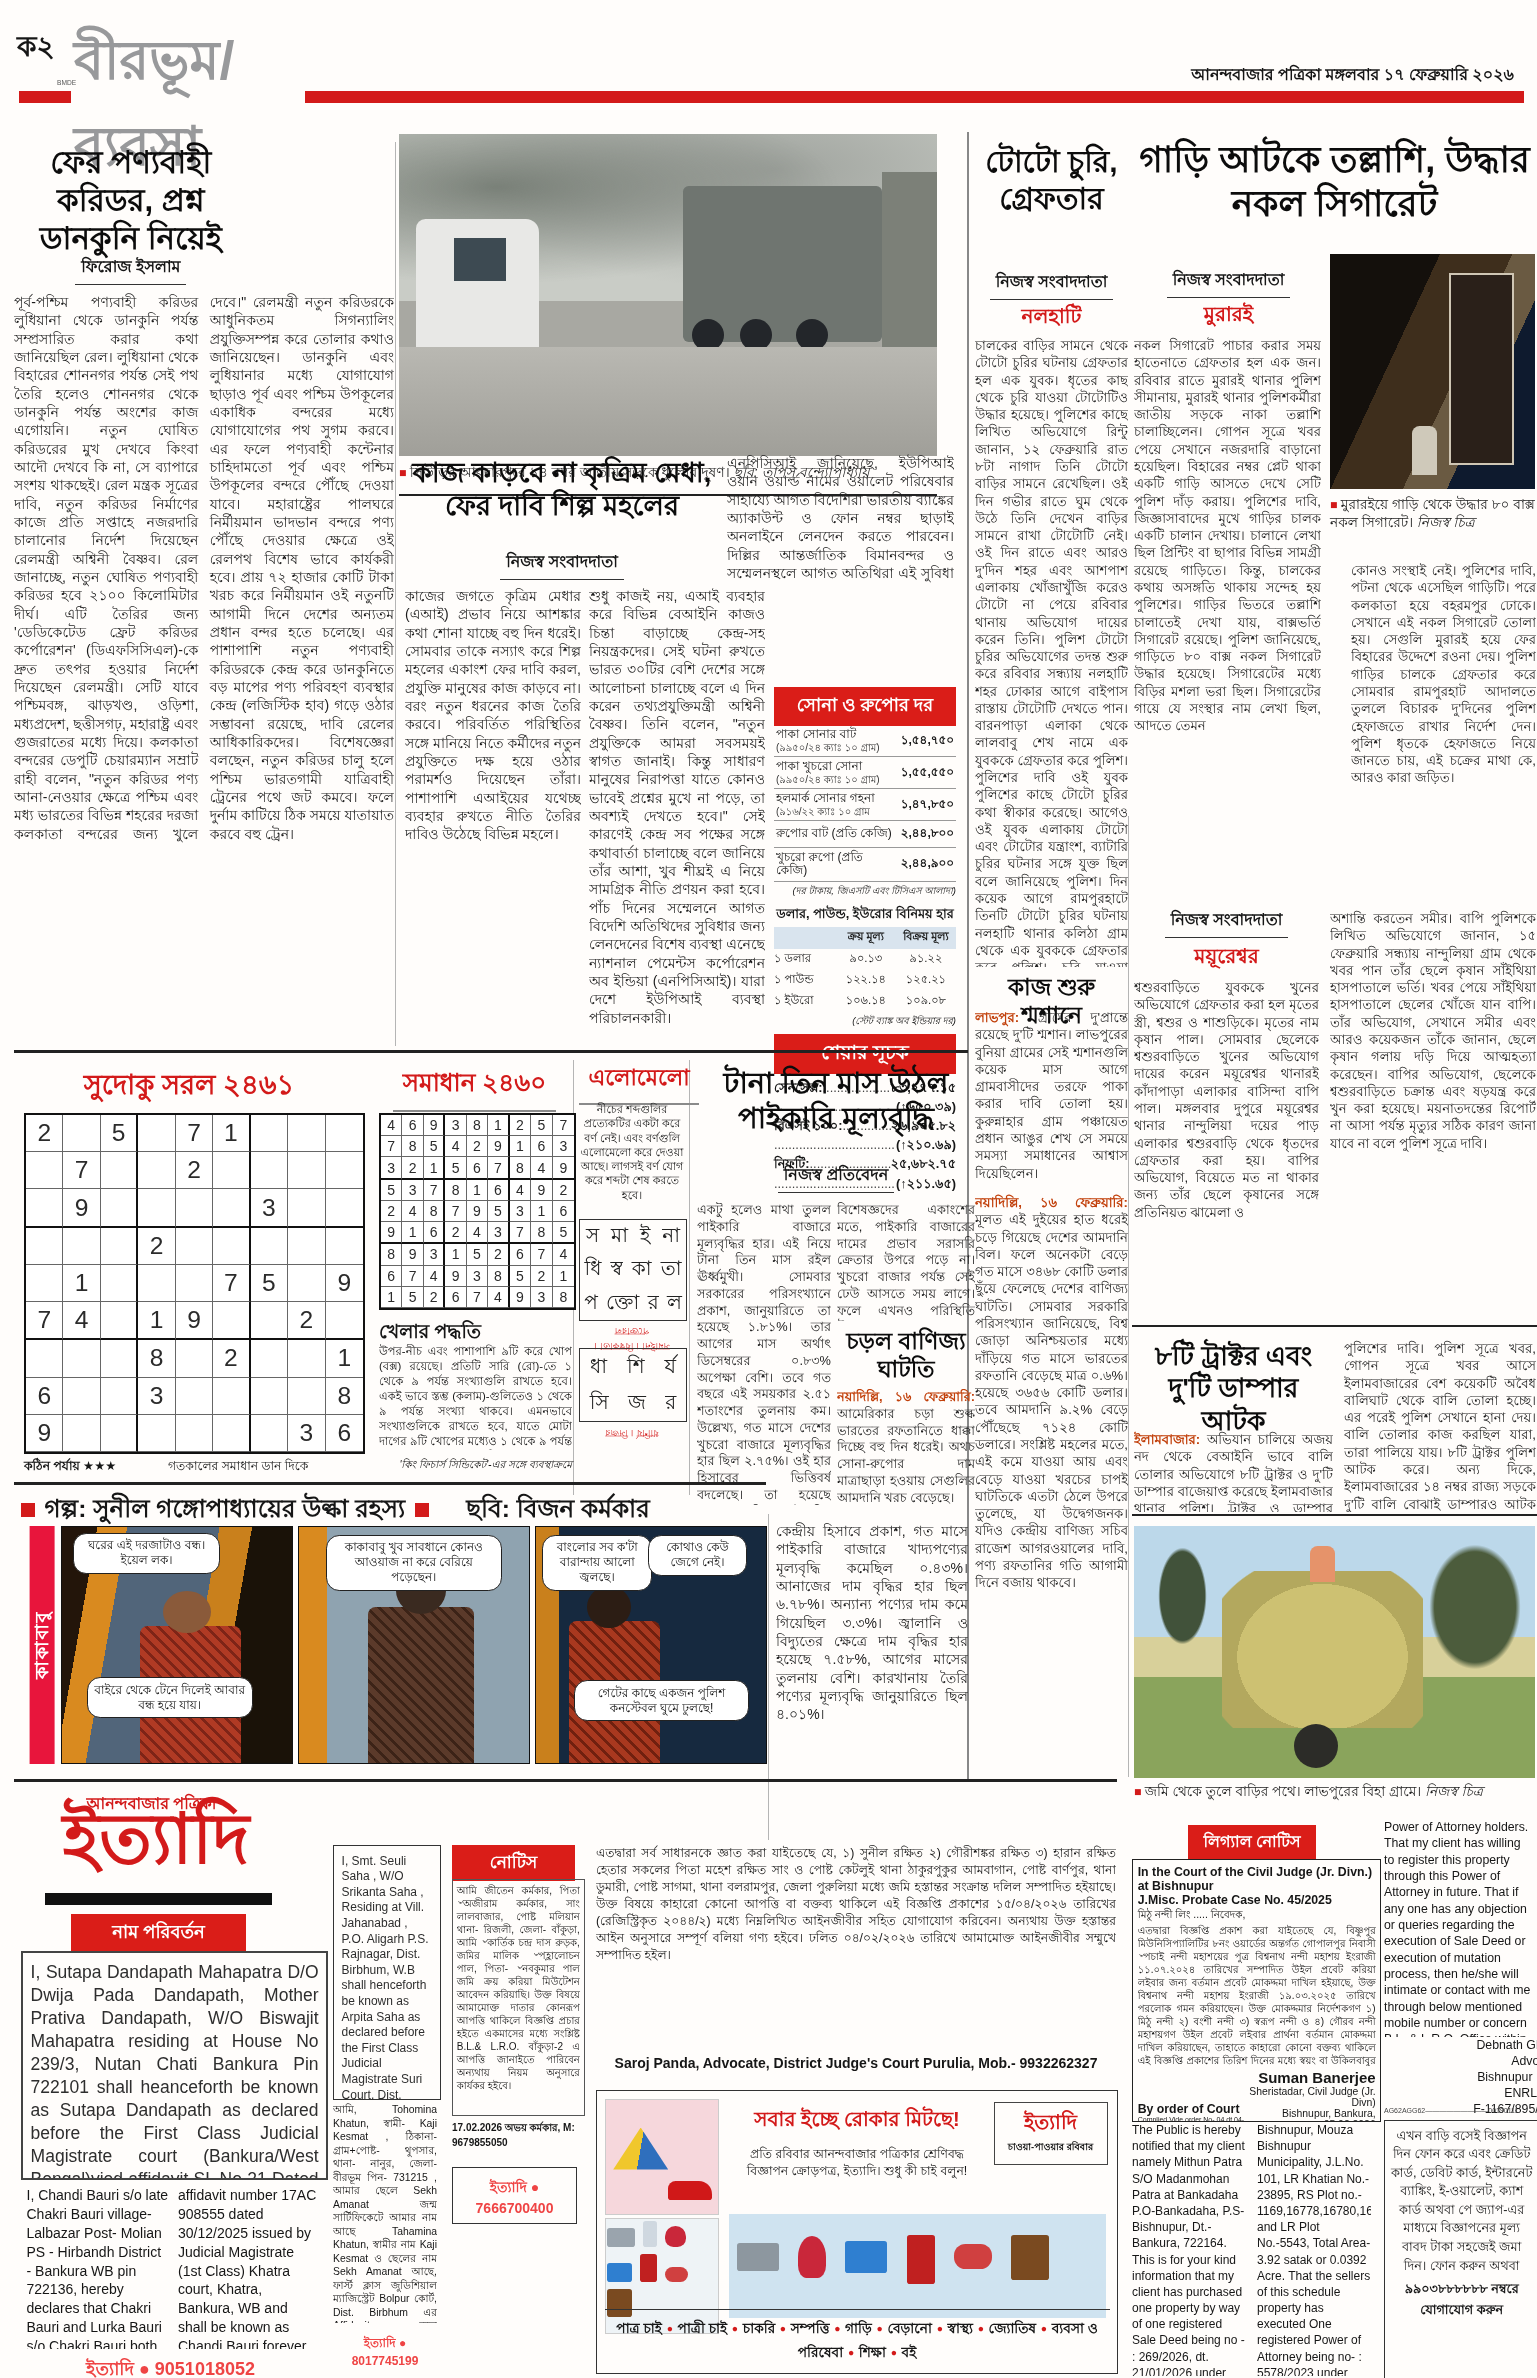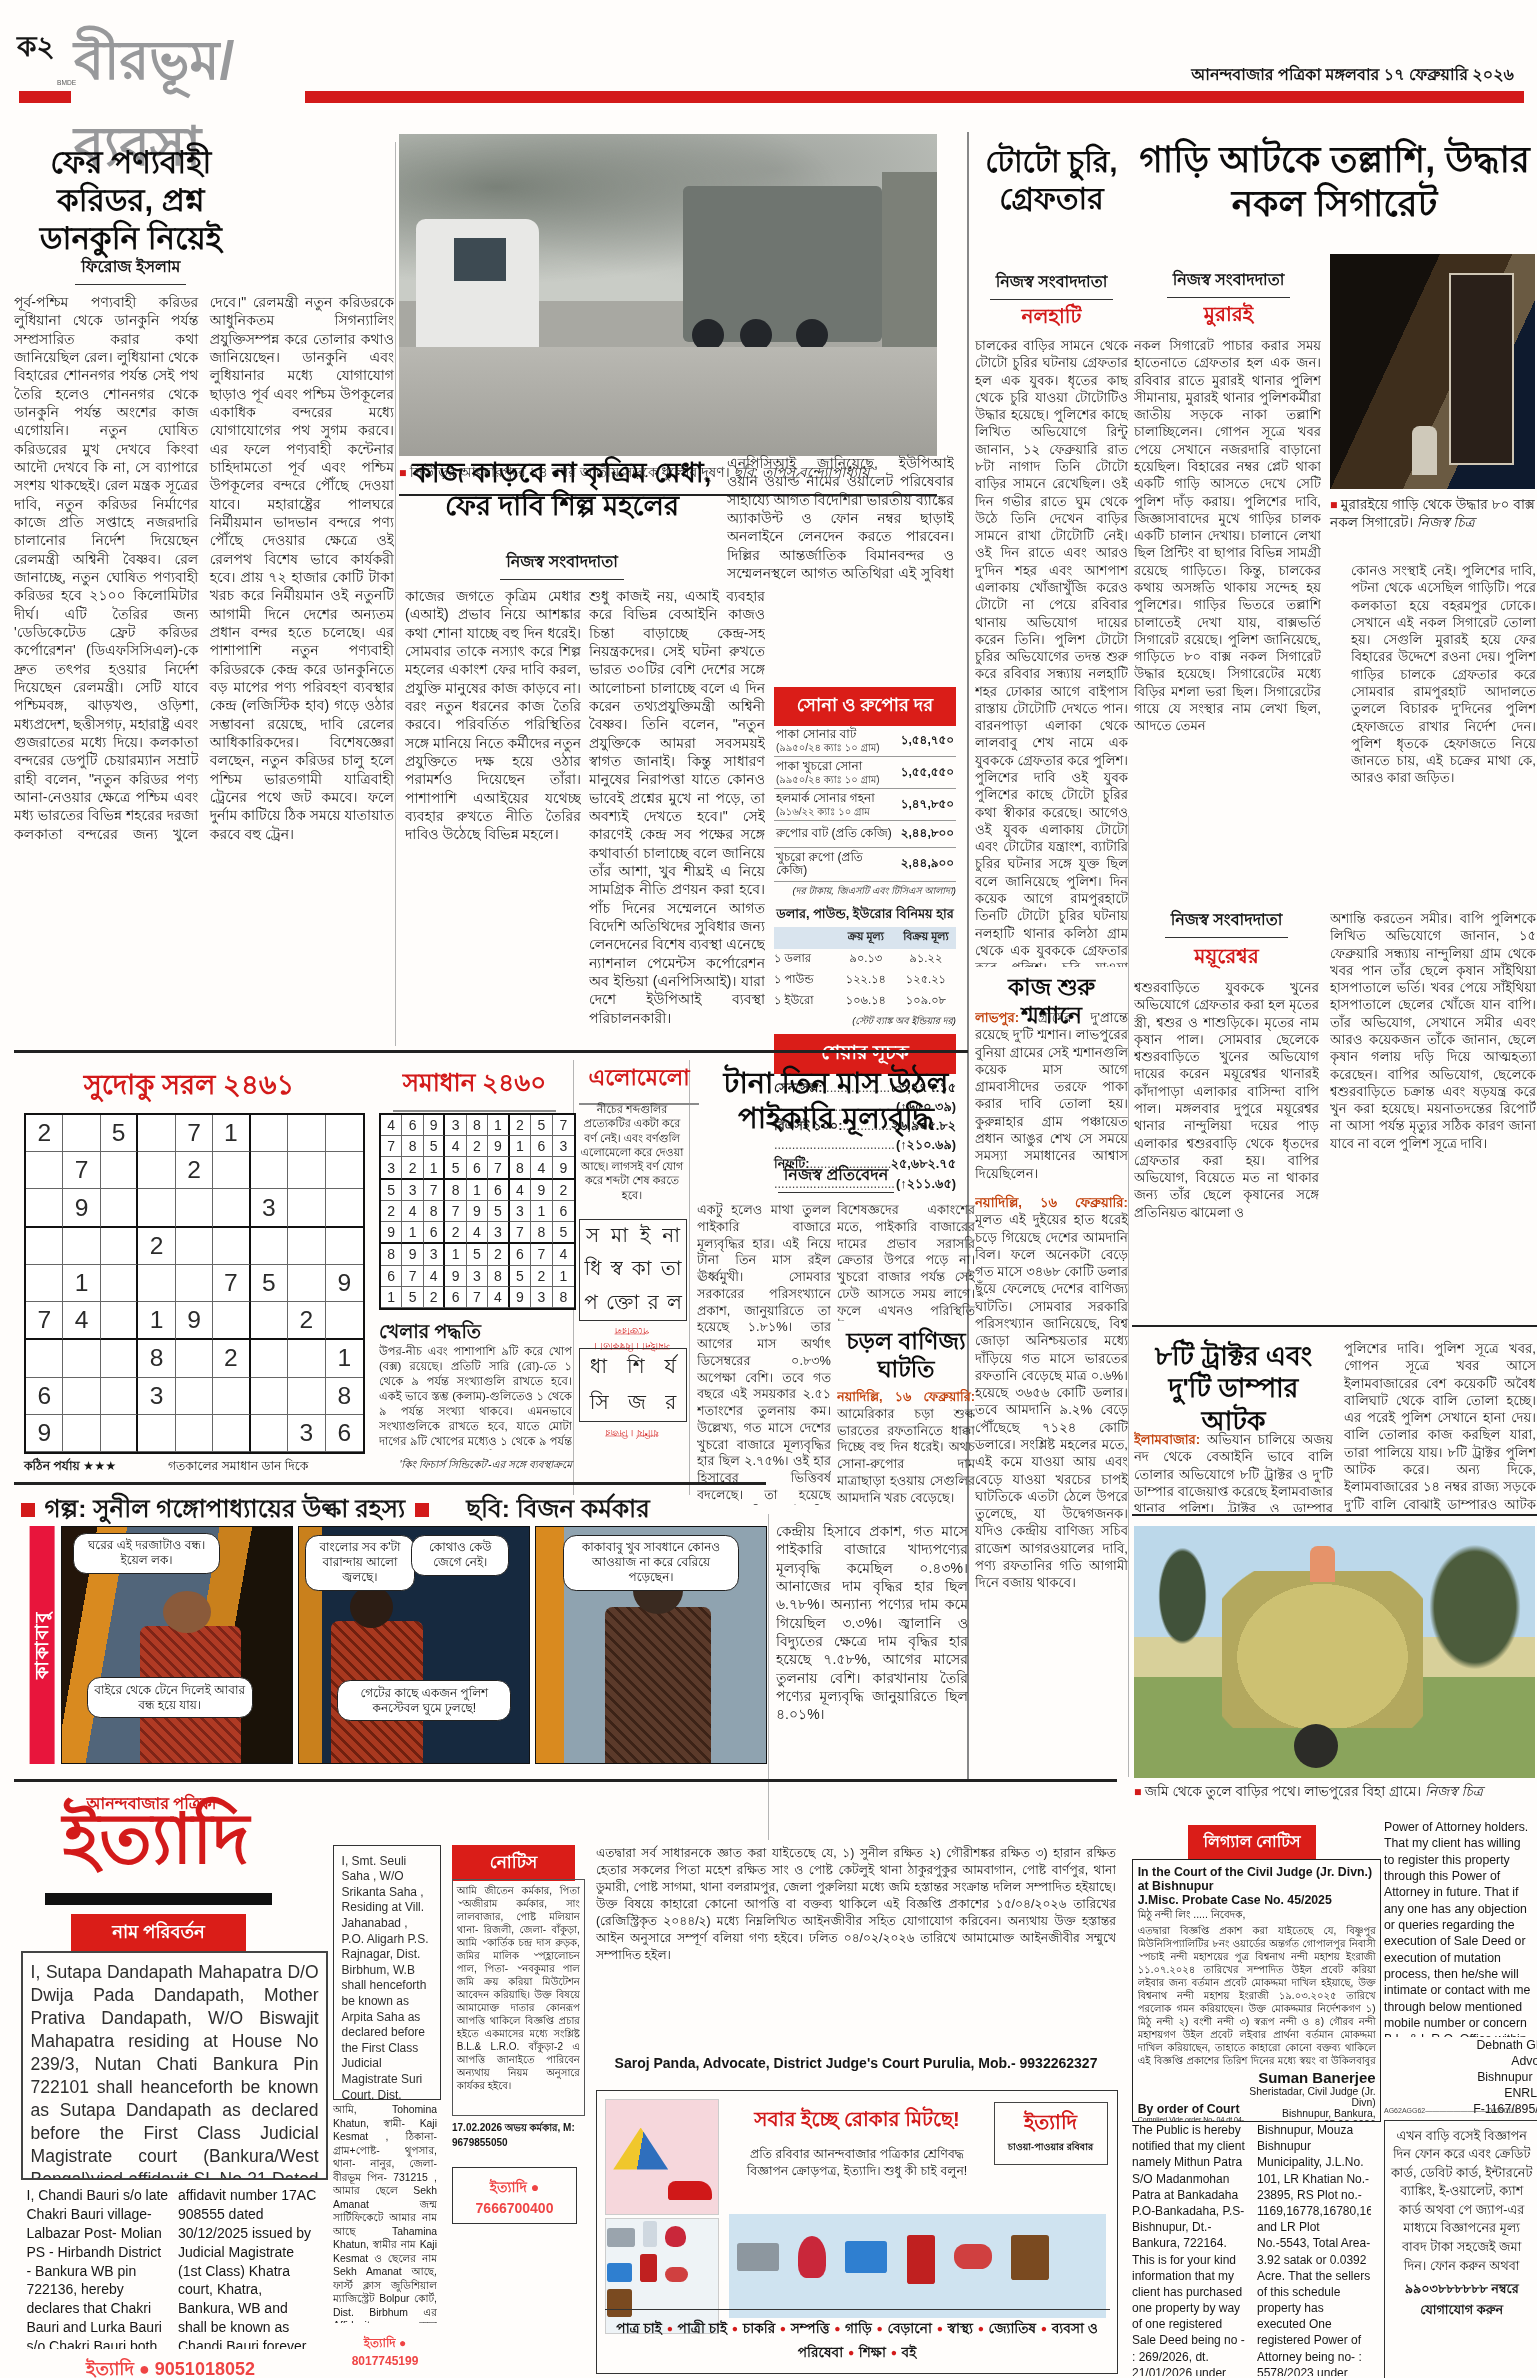--- a/index.html
+++ b/index.html
@@ -480,31 +480,31 @@
     <span style="font-size:24.6px;font-weight:bold;margin-left:28px;">ছবি: বিজন কর্মকার</span>
   </div>
   <div class="abs strip-label" style="left:30px;top:1526px;width:24.6px;height:238px;">কাকাবাবু</div>
   <div class="abs" style="left:61px;top:1526px;width:706px;height:238px;display:flex;gap:5.7px;">
     <div class="panel" style="background:linear-gradient(100deg,#23150a 0 13%,#d98a1f 13% 24%,#51657a 24% 58%,#c9801c 58% 70%,#1a1208 70%);">
       <div class="fig" style="left:34%;bottom:0;width:44%;height:58%;background:repeating-linear-gradient(45deg,#b03a24 0 5.7px,#7e2417 5.7px 8.5px);"></div>
       <div class="fig" style="left:44%;bottom:55%;width:21%;height:18%;background:#8a5a3a;border-radius:50%;"></div>
       <div class="bubble" style="left:11px;top:5.7px;width:132px;">ঘরের এই দরজাটাও বন্ধ। ইয়েল লক।</div>
       <div class="bubble" style="left:24.6px;top:150px;width:151px;">বাইরে থেকে টেনে দিলেই আবার বন্ধ হয়ে যায়।</div>
     </div>
+    <div class="panel" style="background:linear-gradient(90deg,#d98a1f 0 12%,#8fa3b0 12%);">
+      <div class="fig" style="left:30%;bottom:0;width:46%;height:66%;background:repeating-linear-gradient(45deg,#5b3a2a 0 5.7px,#3c2317 5.7px 8.5px);"></div>
+      <div class="fig" style="left:42%;bottom:63%;width:22%;height:20%;background:#3a2a20;border-radius:50%;"></div>
+      <div class="bubble" style="left:26.5px;top:7.6px;width:161px;">কাকাবাবু খুব সাবধানে কোনও আওয়াজ না করে বেরিয়ে পড়েছেন।</div>
+    </div>
     <div class="panel" style="background:linear-gradient(90deg,#c9801c 0 10%,#16293f 10%);">
       <div class="fig" style="left:14%;bottom:0;width:40%;height:60%;background:repeating-linear-gradient(45deg,#a8381f 0 5.7px,#70200f 5.7px 8.5px);"></div>
       <div class="fig" style="left:22%;bottom:57%;width:19%;height:18%;background:#2c1d14;border-radius:50%;"></div>
       <div class="bubble" style="left:5.7px;top:7.6px;width:95px;">বাংলোর সব ক'টা বারান্দায় আলো জ্বলছে।</div>
       <div class="bubble" style="left:112px;top:7.6px;width:83px;">কোথাও কেউ জেগে নেই।</div>
       <div class="bubble" style="left:38px;top:153px;width:159px;">গেটের কাছে একজন পুলিশ কনস্টেবল ঘুমে ঢুলছে!</div>
-    </div>
-    <div class="panel" style="background:linear-gradient(90deg,#d98a1f 0 12%,#8fa3b0 12%);">
-      <div class="fig" style="left:30%;bottom:0;width:46%;height:66%;background:repeating-linear-gradient(45deg,#5b3a2a 0 5.7px,#3c2317 5.7px 8.5px);"></div>
-      <div class="fig" style="left:42%;bottom:63%;width:22%;height:20%;background:#3a2a20;border-radius:50%;"></div>
-      <div class="bubble" style="left:26.5px;top:7.6px;width:161px;">কাকাবাবু খুব সাবধানে কোনও আওয়াজ না করে বেরিয়ে পড়েছেন।</div>
     </div>
   </div>
   <div class="abs hrule" style="left:14px;top:1779px;width:1103px;height:2.8px;"></div>
 
   <div class="abs red" style="left:52px;top:1791px;width:199px;text-align:center;font-size:16px;font-weight:bold;">আনন্দবাজার পত্রিকা</div>
   <div class="abs red" style="left:28px;top:1787px;width:256px;text-align:center;font-size:70px;font-weight:bold;line-height:1.5;">ইত্যাদি</div>
   <div class="abs" style="left:45px;top:1893px;width:227px;height:12.3px;background:#111;"></div>
   <div class="abs redhead" style="left:71px;top:1914px;width:175px;font-size:18px;padding:3.8px 0;">নাম পরিবর্তন</div>
   <div class="abs clsbox eng" style="left:21px;top:1951px;width:288px;height:210px;font-size:17.5px;line-height:1.32;text-align:justify;overflow:hidden;">I, Sutapa Dandapath Mahapatra D/O Dwija Pada Dandapath, Mother Prativa Dandapath, W/O Biswajit Mahapatra residing at House No 239/3, Nutan Chati Bankura Pin 722101  shall heanceforth be known as Sutapa Dandapath as declared before the First Class Judicial Magistrate court (Bankura/West Bengal)vied affidavit SL No 21 Dated 19/9/2025 Sutapa Dandapath Mahapatra and Sutapa Dandapath both are same and identical person.</div>
   <div class="abs eng" style="left:26.5px;top:2186px;width:142px;height:163px;font-size:14px;line-height:1.35;overflow:hidden;">I, Chandi Bauri s/o late Chakri Bauri village- Lalbazar Post- Molian PS - Hirbandh District - Bankura WB pin 722136, hereby declares that Chakri Bauri and Lurka Bauri s/o Chakri Bauri both are same and one identical person vide</div>

